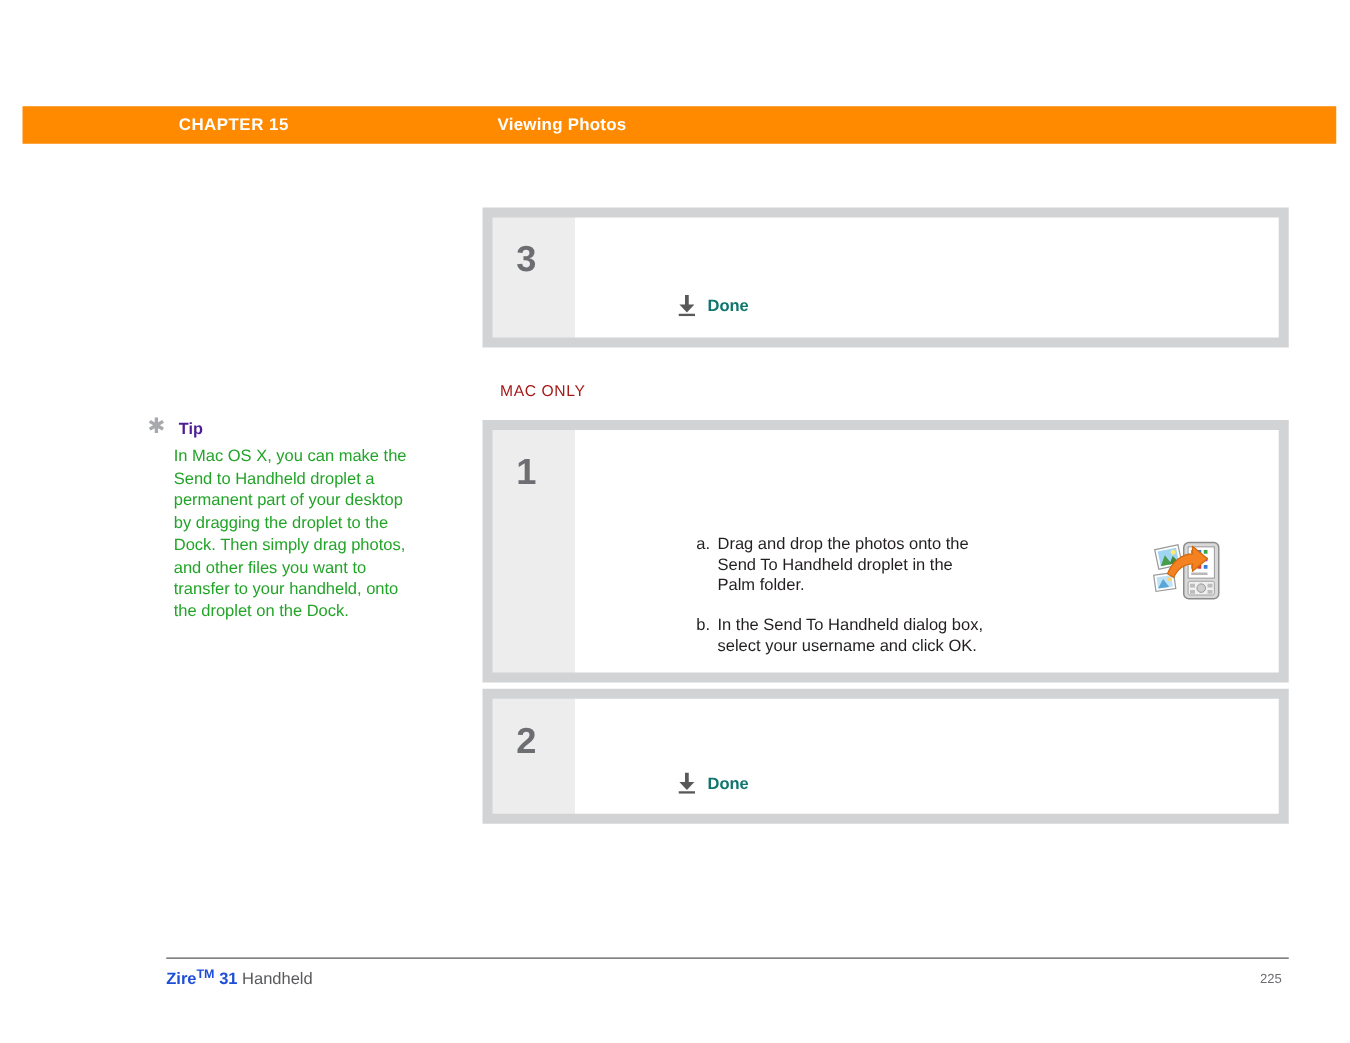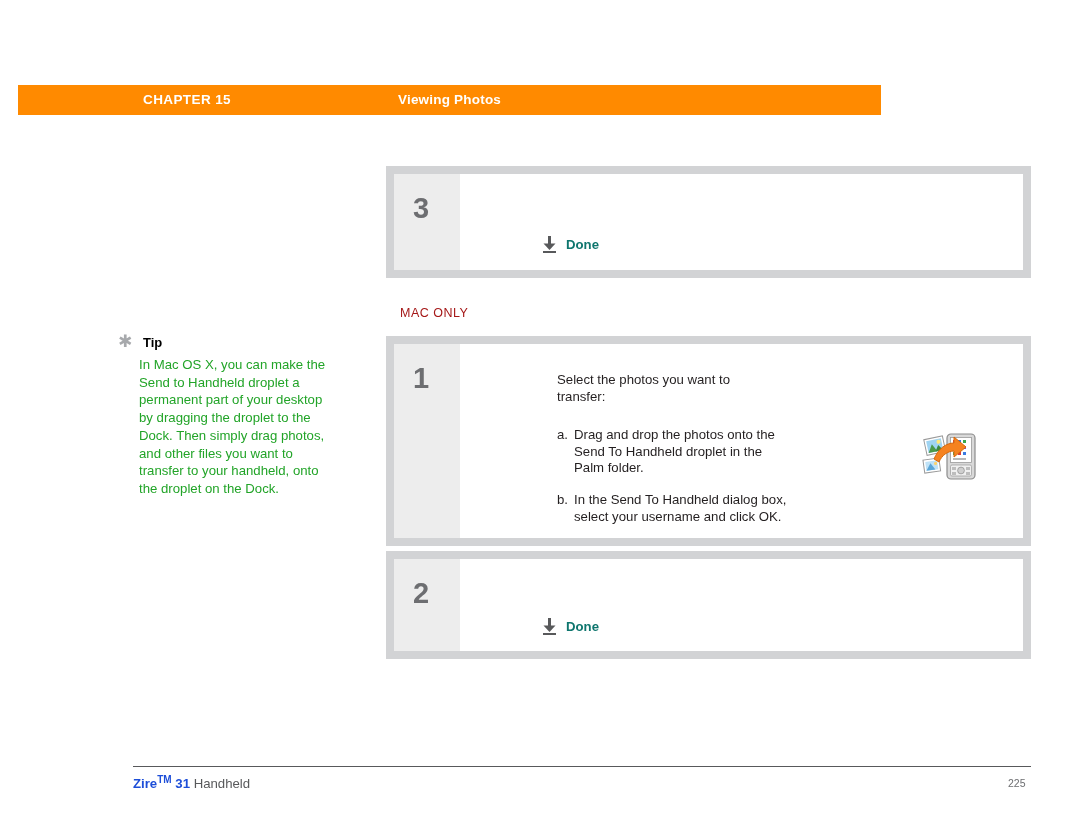--- a/index.html
+++ b/index.html
@@ -15,21 +15,21 @@
     font-family: "Liberation Sans", sans-serif;
     color: #231f20;
     overflow: hidden;
   }
 
   
   .header-bar {
     position: absolute;
     left: 18px;
     top: 85px;
-    width: 863px;
+    width: 1051px;
     height: 30px;
     background: #ff8a00;
   }
   .header-chapter {
     position: absolute;
     left: 125px;
     top: 7px;
     font-size: 13.5px;
     font-weight: bold;
     color: #ffffff;
@@ -64,21 +64,21 @@
     line-height: 17px;
     color: #a7a9ac;
     font-family: "DejaVu Sans", sans-serif;
   }
   .tip-label {
     position: absolute;
     left: 25px;
     top: 1px;
     font-size: 13px;
     font-weight: bold;
-    color: #000000;
+    color: #4c1d95;
   }
   .tip-body {
     margin-left: 21px;
     margin-top: 4px;
     font-size: 13.2px;
     line-height: 17.7px;
     color: #22a428;
     width: 190px;
   }
 
@@ -249,21 +249,20 @@
   </div>
 </div>
 
 <div class="mac-only">MAC ONLY</div>
 
 <div class="step-box" style="left:386px; top:336px; width:645px; height:210px;">
   <div class="step-num-col">
     <span class="step-num">1</span>
   </div>
   <div class="step-content">
-    <div class="s1-intro">Select the photos you want to transfer:</div>
 
     <div class="s1-item s1-item-a">
       <span class="marker">a.</span>
       <span>Drag and drop the photos onto the Send To Handheld droplet in the Palm folder.</span>
     </div>
 
     <div class="s1-item s1-item-b">
       <span class="marker">b.</span>
       <span>In the Send To Handheld dialog box, select your username and click OK.</span>
     </div>

